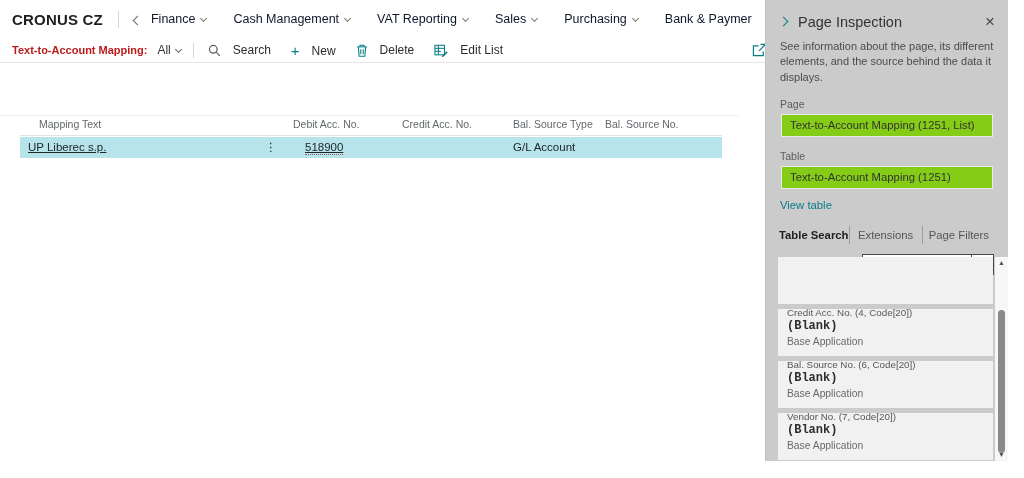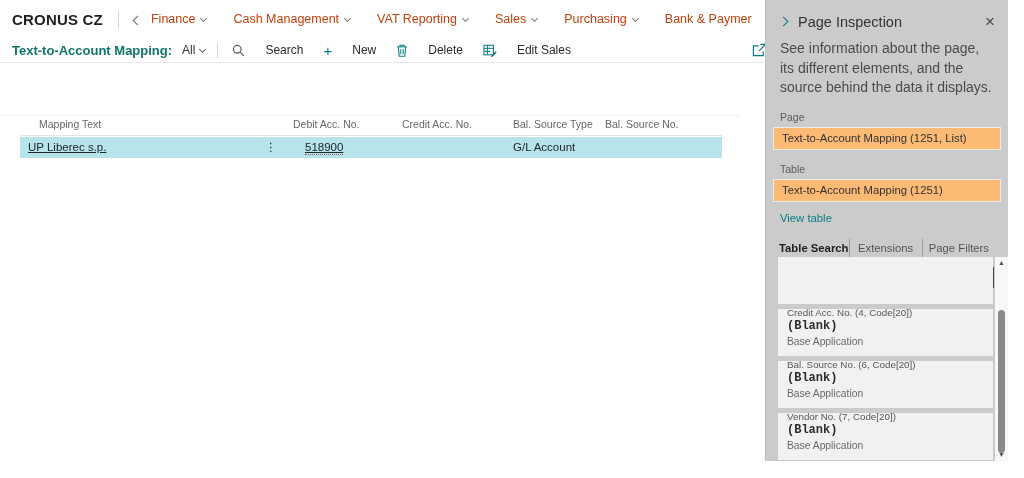--- a/index.html
+++ b/index.html
@@ -19,34 +19,34 @@
 
   
   .main { position:absolute; left:0; top:0; width:871px; height:478px; background:#fff; }
 
   
   .topnav { height:38px; display:flex; align-items:center; padding-left:12px; }
   .company { font-size:15px; font-weight:bold; color:#1e1e1e; letter-spacing:.2px; white-space:nowrap; }
   .vdiv { width:1px; height:17px; background:#d6d6d6; margin:0 15px; flex:none; }
   .nav-scroll-chev { color:#6a6a6a; margin-right:10px; cursor:pointer; }
   .nav-items { display:flex; align-items:center; gap:27px; }
-  .nav-item { display:flex; align-items:center; gap:6px; font-size:12.5px; color:#c2410c; white-space:nowrap; cursor:pointer; }
+  .nav-item { display:flex; align-items:center; gap:6px; font-size:12.5px; color:#0f172a; white-space:nowrap; cursor:pointer; }
   .nav-item .chev { color:#7a7a7a; }
   .nav-item.trunc { gap:20px; }
   .nav-item.trunc .chev { color:#3f4446; }
   .menu-btn { margin-left:4px; display:flex; align-items:center; cursor:pointer; }
 
   
   .toolbar { height:25px; display:flex; align-items:center; padding:0 12px;
              border-bottom:1px solid #e7e7e7; font-size:12px; color:#2b2b2b; }
-  .tb-title { font-weight:bold; font-size:13px; color:#0f766e; margin-right:10px; white-space:nowrap; }
+  .tb-title { font-weight:bold; font-size:11px; color:#b91c1c; margin-right:10px; white-space:nowrap; }
   .tb-filter { display:flex; align-items:center; gap:5px; color:#333; cursor:pointer; }
   .tb-filter .chev { color:#666; }
   .tb-actions { display:flex; align-items:center; gap:20px; margin-left:14px; }
-  .tb-btn { display:flex; align-items:center; gap:20px; cursor:pointer; color:#2b2b2b; white-space:nowrap; }
+  .tb-btn { display:flex; align-items:flex-end; gap:12px; cursor:pointer; color:#2b2b2b; white-space:nowrap; }
   .tb-btn svg { flex:none; }
   .plus-glyph { color:#077d87; font-size:15px; font-weight:400; line-height:1; }
   .tb-right { margin-left:auto; display:flex; align-items:center; gap:17px; color:#077d87; }
   .tb-right span { display:flex; cursor:pointer; }
 
   
   .grid { position:relative; }
   .grid-topline { position:absolute; top:52px; left:0; width:740px; height:1px; background:#f1f1f1; }
   .thead { position:absolute; top:55px; left:0; right:25px; height:17px; }
   .th { position:absolute; top:0; font-size:10.5px; color:#63686c; white-space:nowrap; }
@@ -60,23 +60,23 @@
   .cell-debit i { font-style:normal; border-bottom:1px dotted #8a5a5a; padding-bottom:1px; }
   .cell-type { left:493px; }
 
   
   .panel { position:absolute; left:765px; top:0; width:243px; height:461px;
            background:#cbcbcb; border-left:1px solid #c0c0c0; }
   .p-header { display:flex; align-items:center; padding:13px 13px 7px 14px; }
   .p-header .chev { color:#077d87; }
   .p-title { font-size:14.5px; color:#333; margin-left:11px; }
   .p-close { margin-left:auto; font-size:17px; color:#4a4a4a; line-height:1; cursor:pointer; }
-  .p-desc { padding:2px 14px 0; font-size:14px; color:#4b4b4b; line-height:1.4; }
+  .p-desc { padding:2px 14px 0; font-size:11px; color:#4b4b4b; line-height:1.4; }
   .p-label { padding:13px 14px 4px; font-size:10.5px; color:#5c5c5c; }
-  .p-box { margin:0 7px; background:#fdba74; border:1px solid #ebebeb;
+  .p-box { margin:0 15px; background:#84cc16; border:1px solid #ebebeb;
            font-size:11.3px; color:#333; padding:4px 8px 5px; white-space:nowrap; overflow:hidden; }
   .p-link { display:inline-block; margin:10px 14px 0; font-size:11.3px; color:#077d87; cursor:pointer; }
   .p-tabs { display:flex; align-items:center; margin:12px 13px 0; height:20px; }
   .p-tab { flex:1; font-size:11.3px; color:#555; text-align:center; cursor:pointer; white-space:nowrap; }
   .p-tab.first { text-align:left; flex:0.95; }
   .p-tab.active { font-weight:bold; color:#1f1f1f; }
   .p-tab-div { width:1px; height:18px; background:#9d9d9d; }
   .p-search-row { display:flex; justify-content:flex-end; margin:9px 14px 8px; }
   .p-search { width:132px; height:21px; background:#fff; border:1px solid #484848; display:flex; align-items:stretch; }
   .p-search input { flex:1; min-width:0; border:none; outline:none; font-size:11.3px; color:#222;
@@ -175,21 +175,21 @@
       <span class="tb-btn">
         <svg width="14" height="13" viewBox="0 0 16 15">
             <g fill="none" stroke="#077d87" stroke-width="1.2">
               <rect x="1" y="1.5" width="11" height="11"></rect>
               <line x1="1" y1="5" x2="12" y2="5"></line>
               <line x1="1" y1="8.5" x2="8" y2="8.5"></line>
               <line x1="5" y1="1.5" x2="5" y2="12.5"></line>
               <path d="M9.5 13.5l5-5 1.2 1.2-5 5-1.8.6z" fill="#077d87" stroke="none"></path>
             </g>
           </svg>
-        <span>Edit Sales</span>
+        <span>Edit List</span>
       </span>
     </div>
     <div class="tb-right">
       <span>
         <svg width="15" height="14" viewBox="0 0 16 15">
             <g fill="none" stroke="#077d87" stroke-width="1.3">
               <path d="M7 3H1.5v10.5H12V9"></path>
               <path d="M9 1.5h5.5V7"></path>
               <path d="M14 2L7.5 8.5"></path>
             </g>

